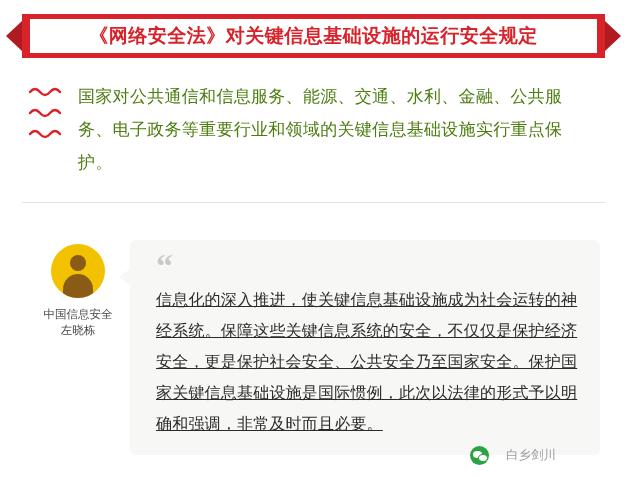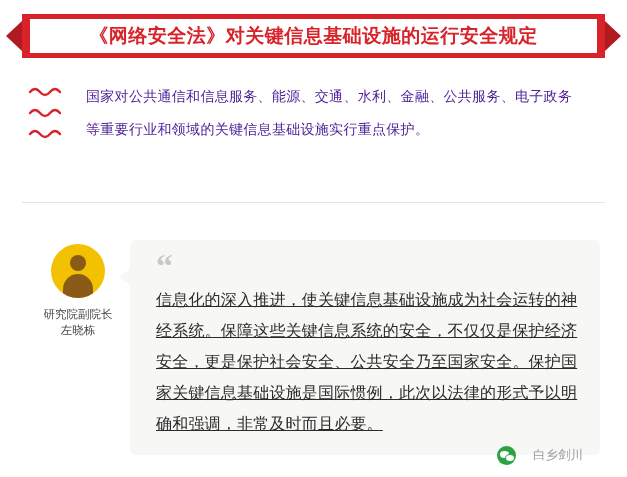--- a/index.html
+++ b/index.html
@@ -13,21 +13,20 @@
     font-family: "Liberation Sans", sans-serif;
     overflow: hidden;
     position: relative;
   }
 
   .page {
     position: relative;
     width: 574px;
     height: 477px;
     background: #ffffff;
-    padding-left: 27px;
   }
 
   
   .banner-wrap {
     position: absolute;
     left: 22px;
     top: 14px;
     width: 583px;
     height: 44px;
   }
@@ -88,25 +87,25 @@
     left: 22px;
     top: 58px;
     width: 583px;
     height: 145px;
     background: #ffffff;
     border-bottom: 1px solid #e3e3e3;
     box-sizing: border-box;
   }
   .para-text {
     position: absolute;
-    left: 64px;
+    left: 56px;
     top: 22px;
     width: 500px;
-    color: #4c1d95;
-    font-size: 14px;
+    color: #4d7c0f;
+    font-size: 17px;
     line-height: 33px;
     letter-spacing: 0.3px;
     font-family: "Liberation Sans", sans-serif;
   }
   .squiggles {
     position: absolute;
     left: 6px;
     top: 26px;
     width: 44px;
     height: 62px;
@@ -273,21 +272,21 @@
   </div>
 
   <div class="quote-section">
 
     <div class="avatar-col">
       <div class="avatar">
         <div class="head"></div>
         <div class="body"></div>
       </div>
       <div class="avatar-caption">
-        <div>研究院副院长</div>
+        <div>中国信息安全</div>
         <div>左晓栋</div>
       </div>
     </div>
 
     <div class="quote-bubble">
       <div class="quote-mark">“</div>
       <div class="quote-text">信息化的深入推进，使关键信息基础设施成为社会运转的神经系统。保障这些关键信息系统的安全，不仅仅是保护经济安全，更是保护社会安全、公共安全乃至国家安全。保护国家关键信息基础设施是国际惯例，此次以法律的形式予以明确和强调，非常及时而且必要。</div>
     </div>
 
   </div>

